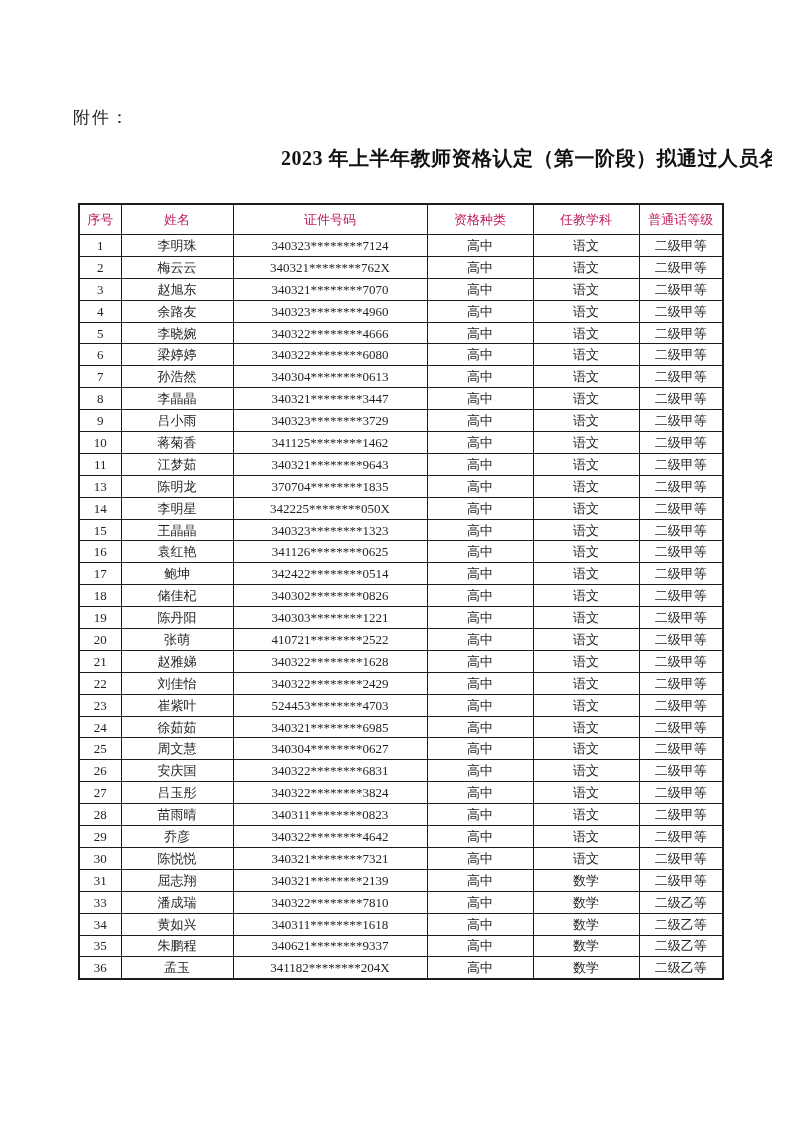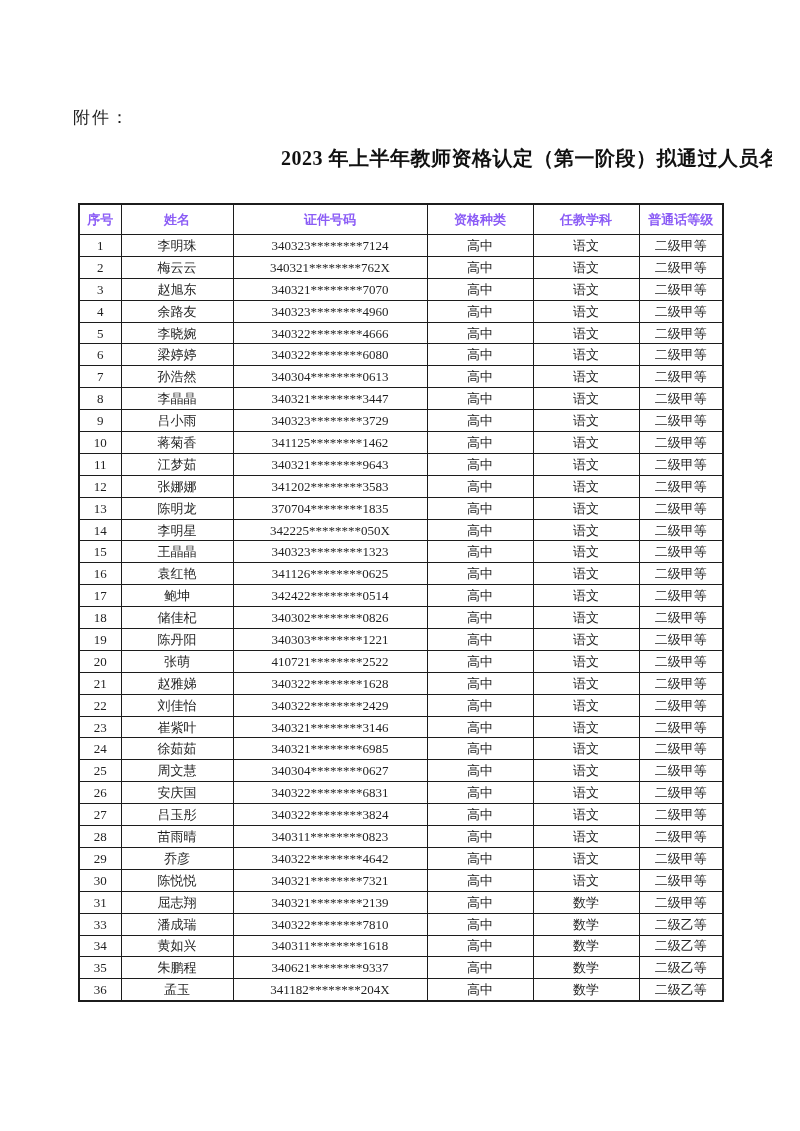--- a/index.html
+++ b/index.html
@@ -45,22 +45,22 @@
     border: 1px solid #1c1c1c;
     text-align: center;
     vertical-align: middle;
     padding: 0;
     overflow: hidden;
     white-space: nowrap;
   }
   table.applicants thead th {
     height: 29px;
     font-size: 13px;
-    font-weight: bold;
-    color: #8b5cf6;
+    font-weight: normal;
+    color: #be185d;
   }
   table.applicants tbody tr { height: 21.9px; }
   table.applicants tbody td {
     font-size: 13px;
     font-weight: normal;
     color: #1f1f1f;
     line-height: 1;
   }
 </style>
 </head>
@@ -174,28 +174,20 @@
         </tr>
         <tr>
           <td>11</td>
           <td>江梦茹</td>
           <td>340321********9643</td>
           <td>高中</td>
           <td>语文</td>
           <td>二级甲等</td>
         </tr>
         <tr>
-          <td>12</td>
-          <td>张娜娜</td>
-          <td>341202********3583</td>
-          <td>高中</td>
-          <td>语文</td>
-          <td>二级甲等</td>
-        </tr>
-        <tr>
           <td>13</td>
           <td>陈明龙</td>
           <td>370704********1835</td>
           <td>高中</td>
           <td>语文</td>
           <td>二级甲等</td>
         </tr>
         <tr>
           <td>14</td>
           <td>李明星</td>
@@ -264,21 +256,21 @@
           <td>22</td>
           <td>刘佳怡</td>
           <td>340322********2429</td>
           <td>高中</td>
           <td>语文</td>
           <td>二级甲等</td>
         </tr>
         <tr>
           <td>23</td>
           <td>崔紫叶</td>
-          <td>340321********3146</td>
+          <td>524453********4703</td>
           <td>高中</td>
           <td>语文</td>
           <td>二级甲等</td>
         </tr>
         <tr>
           <td>24</td>
           <td>徐茹茹</td>
           <td>340321********6985</td>
           <td>高中</td>
           <td>语文</td>

